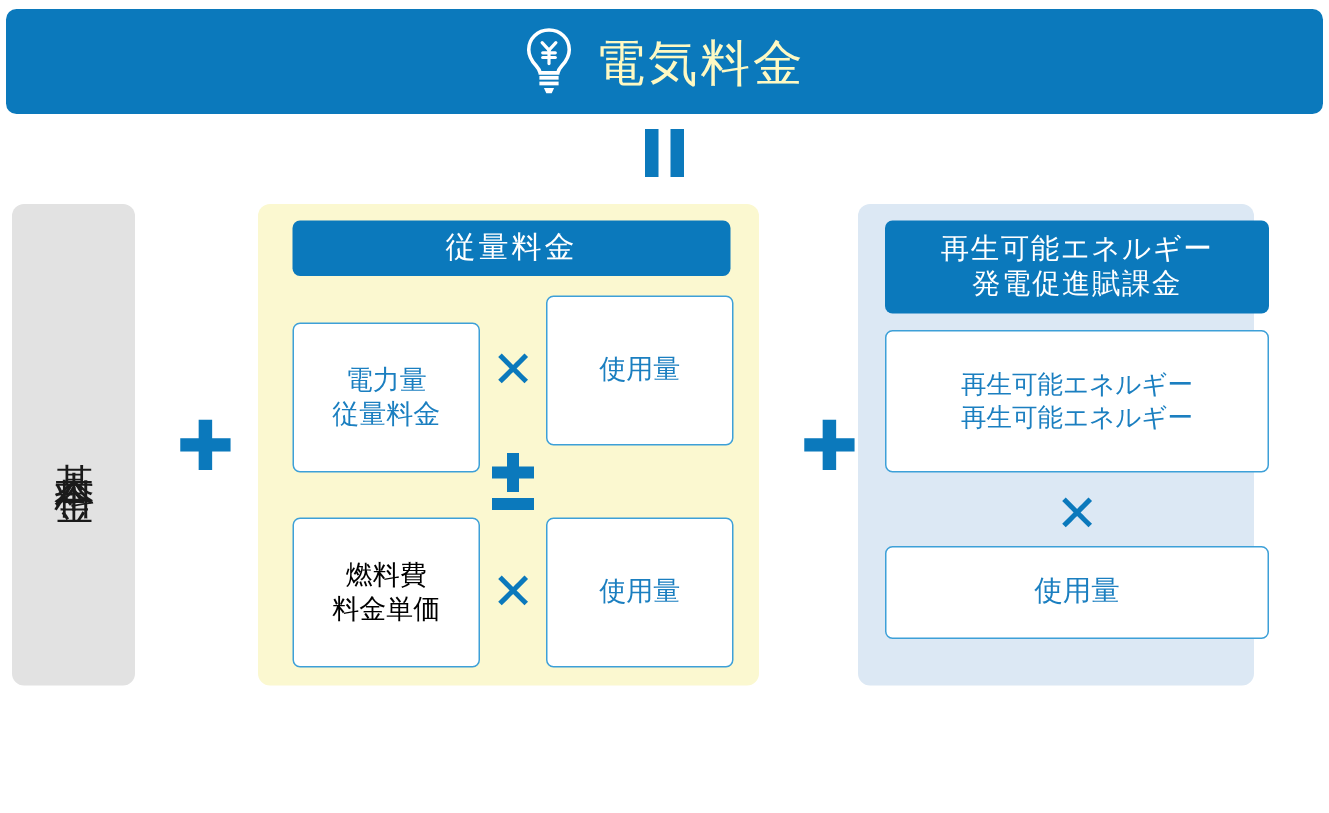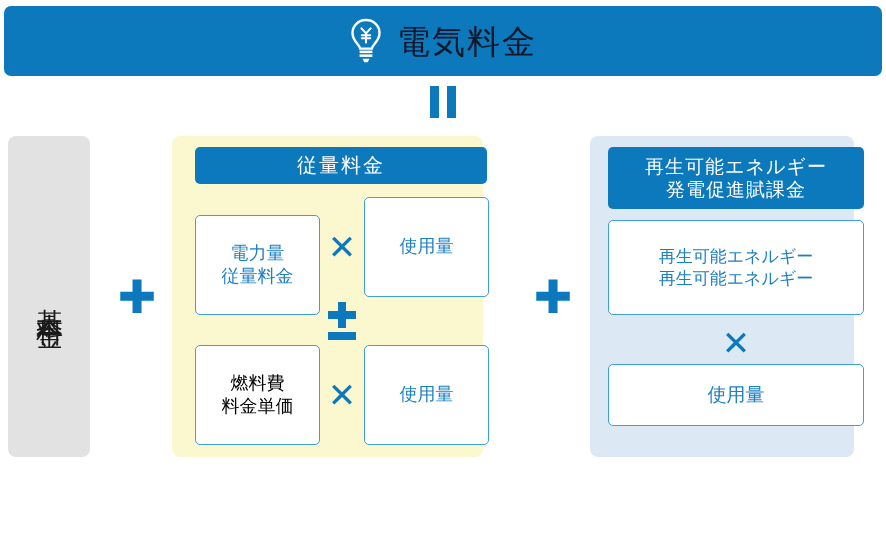--- a/index.html
+++ b/index.html
@@ -30,21 +30,21 @@
     box-sizing: border-box;
   }
   .bulb-icon {
     width: 34px;
     height: 46px;
     margin-right: 14px;
     flex: none;
     display: block;
   }
   .header-title {
-    color: #0f172a;
+    color: #fef9c3;
     font-size: 33px;
     letter-spacing: 2px;
     line-height: 1;
     white-space: nowrap;
   }
 
   
   .equals-rot {
     position: absolute;
     left: 421px;
@@ -108,20 +108,21 @@
 
   
   .usage-panel {
     position: absolute;
     left: 172px;
     top: 136px;
     width: 311px;
     height: 321px;
     background: #FBF8D0;
     border-radius: 8px;
+    padding-left: 23px;
   }
   .panel-header {
     position: absolute;
     background: #0B79BC;
     border-radius: 5px;
     color: #ffffff;
     display: flex;
     align-items: center;
     justify-content: center;
     text-align: center;
@@ -184,21 +185,21 @@
   .pm-plus::after  { left: 10px; top: 0; width: 8px; height: 26px; }
   .pm-bar {
     width: 28px;
     height: 8px;
     background: #0B79BC;
   }
 
   
   .renew-panel {
     position: absolute;
-    left: 590px;
+    left: 572px;
     top: 136px;
     width: 264px;
     height: 321px;
     background: #DCE8F4;
     border-radius: 8px;
   }
   .renew-header {
     left: 18px;
     top: 11px;
     width: 256px;

